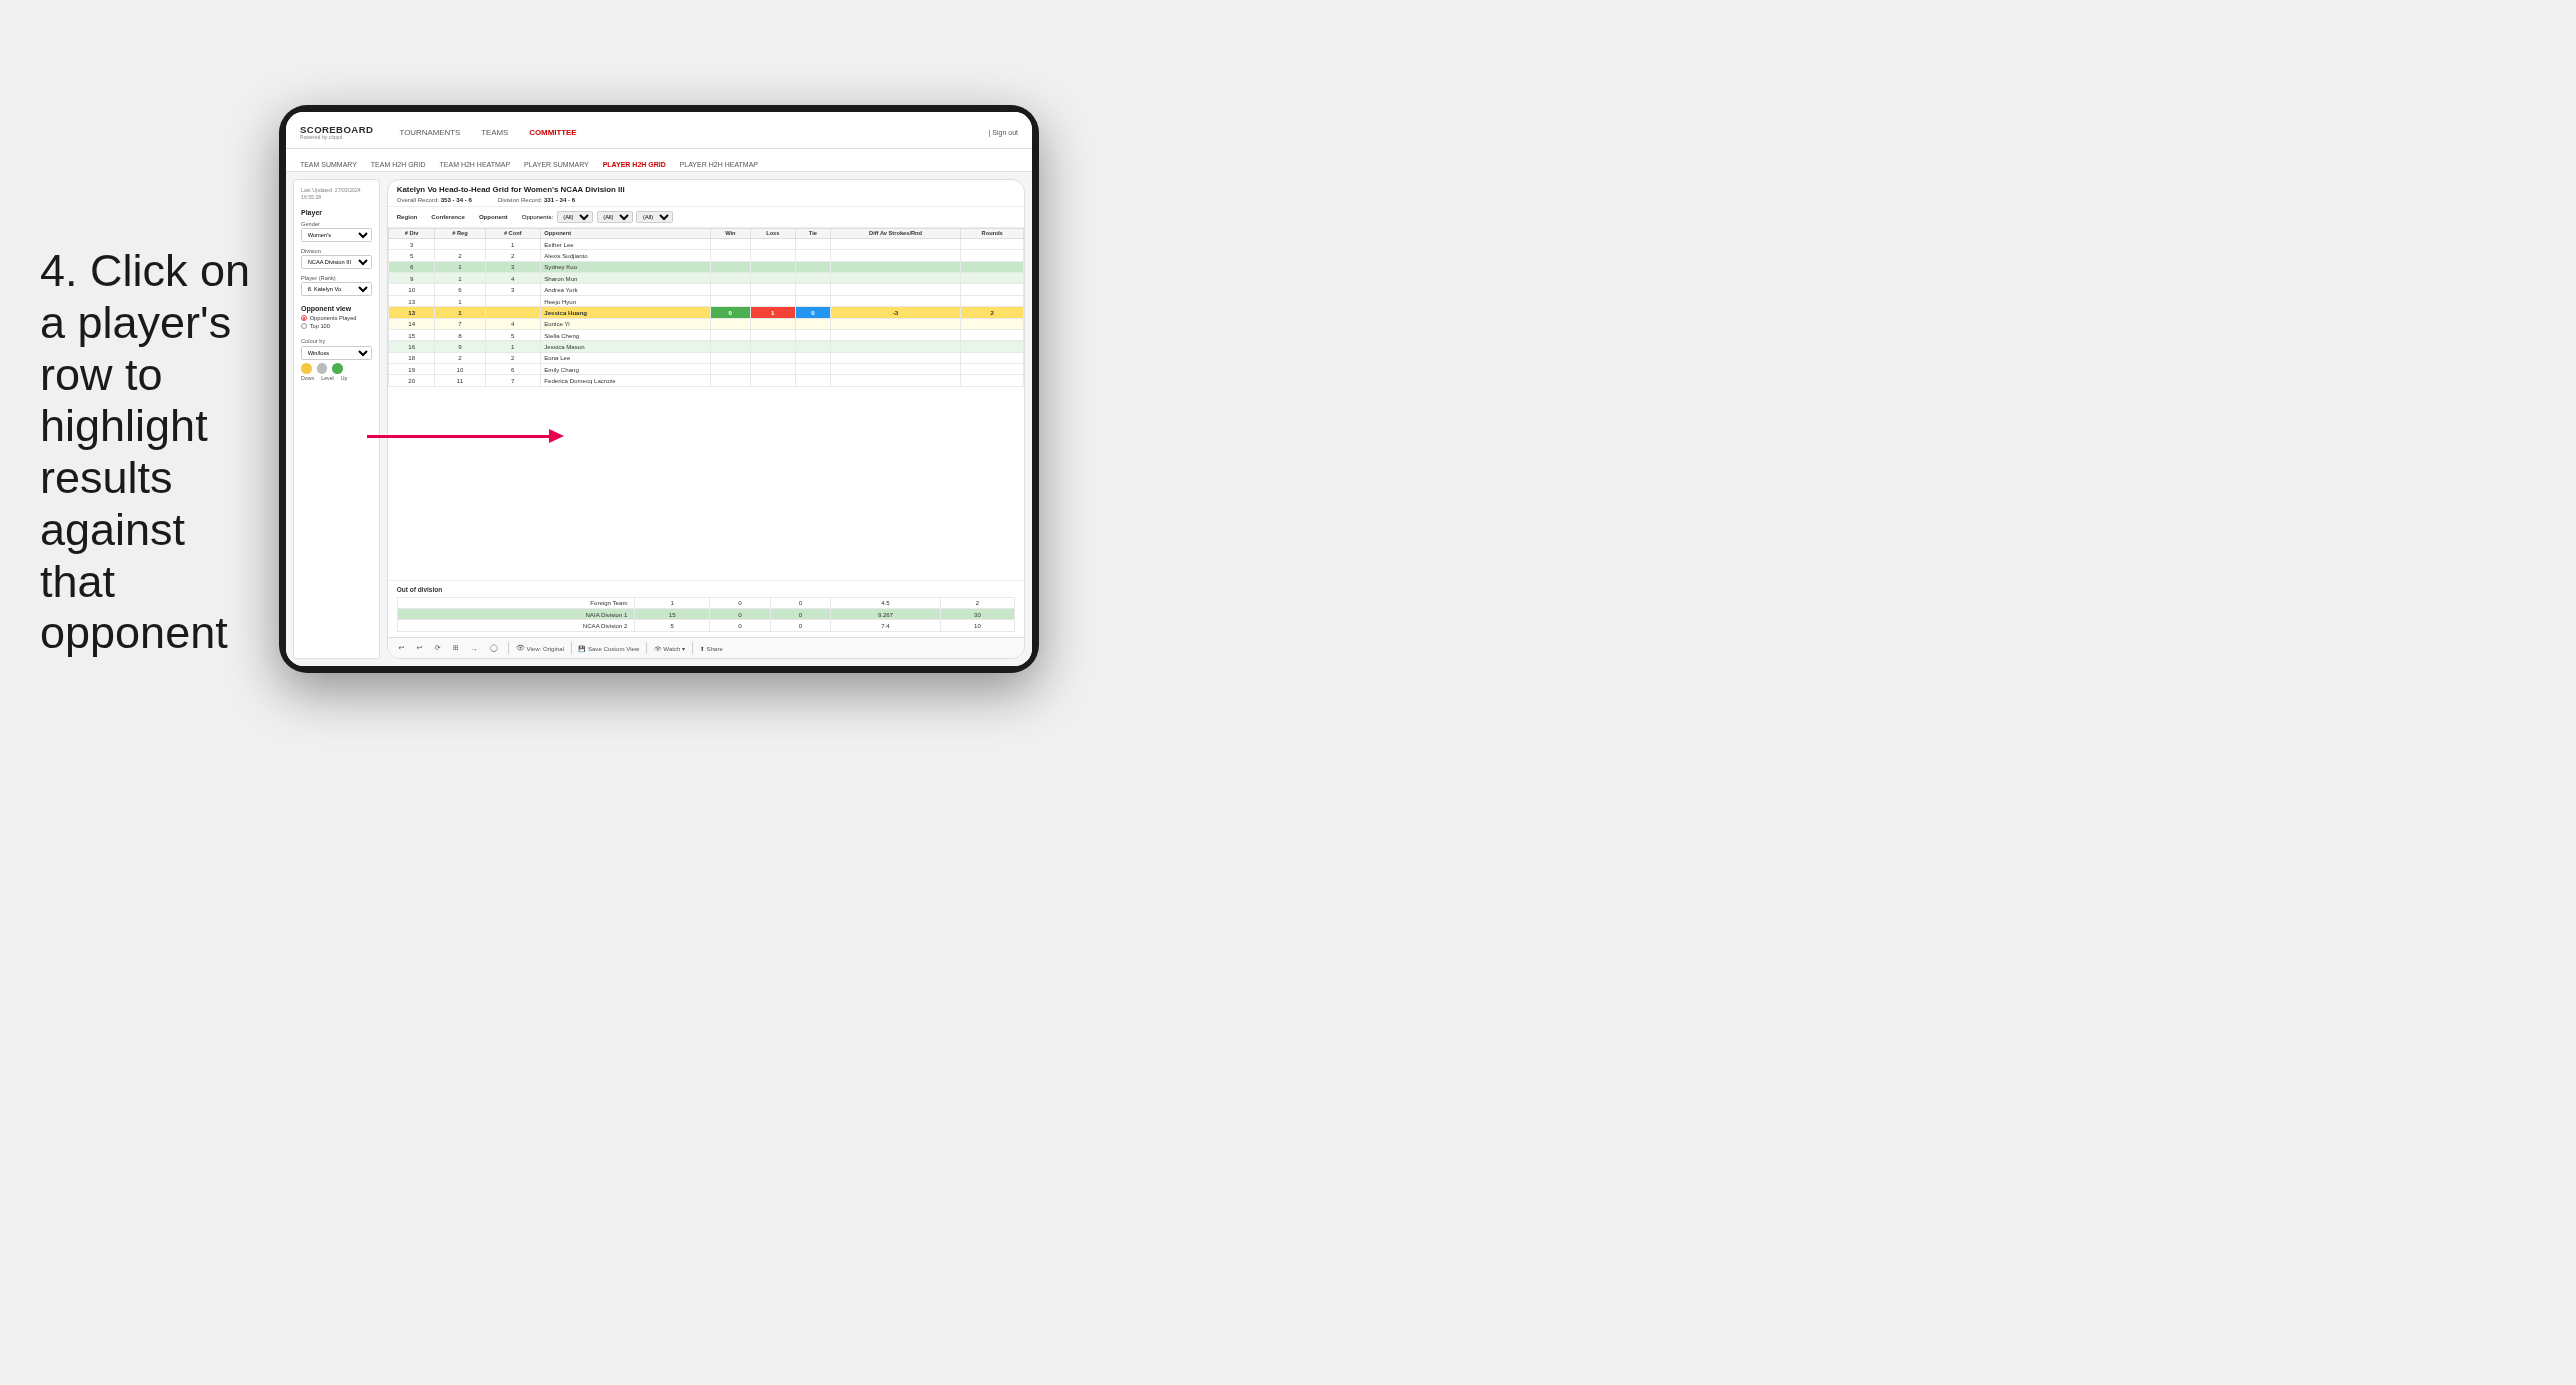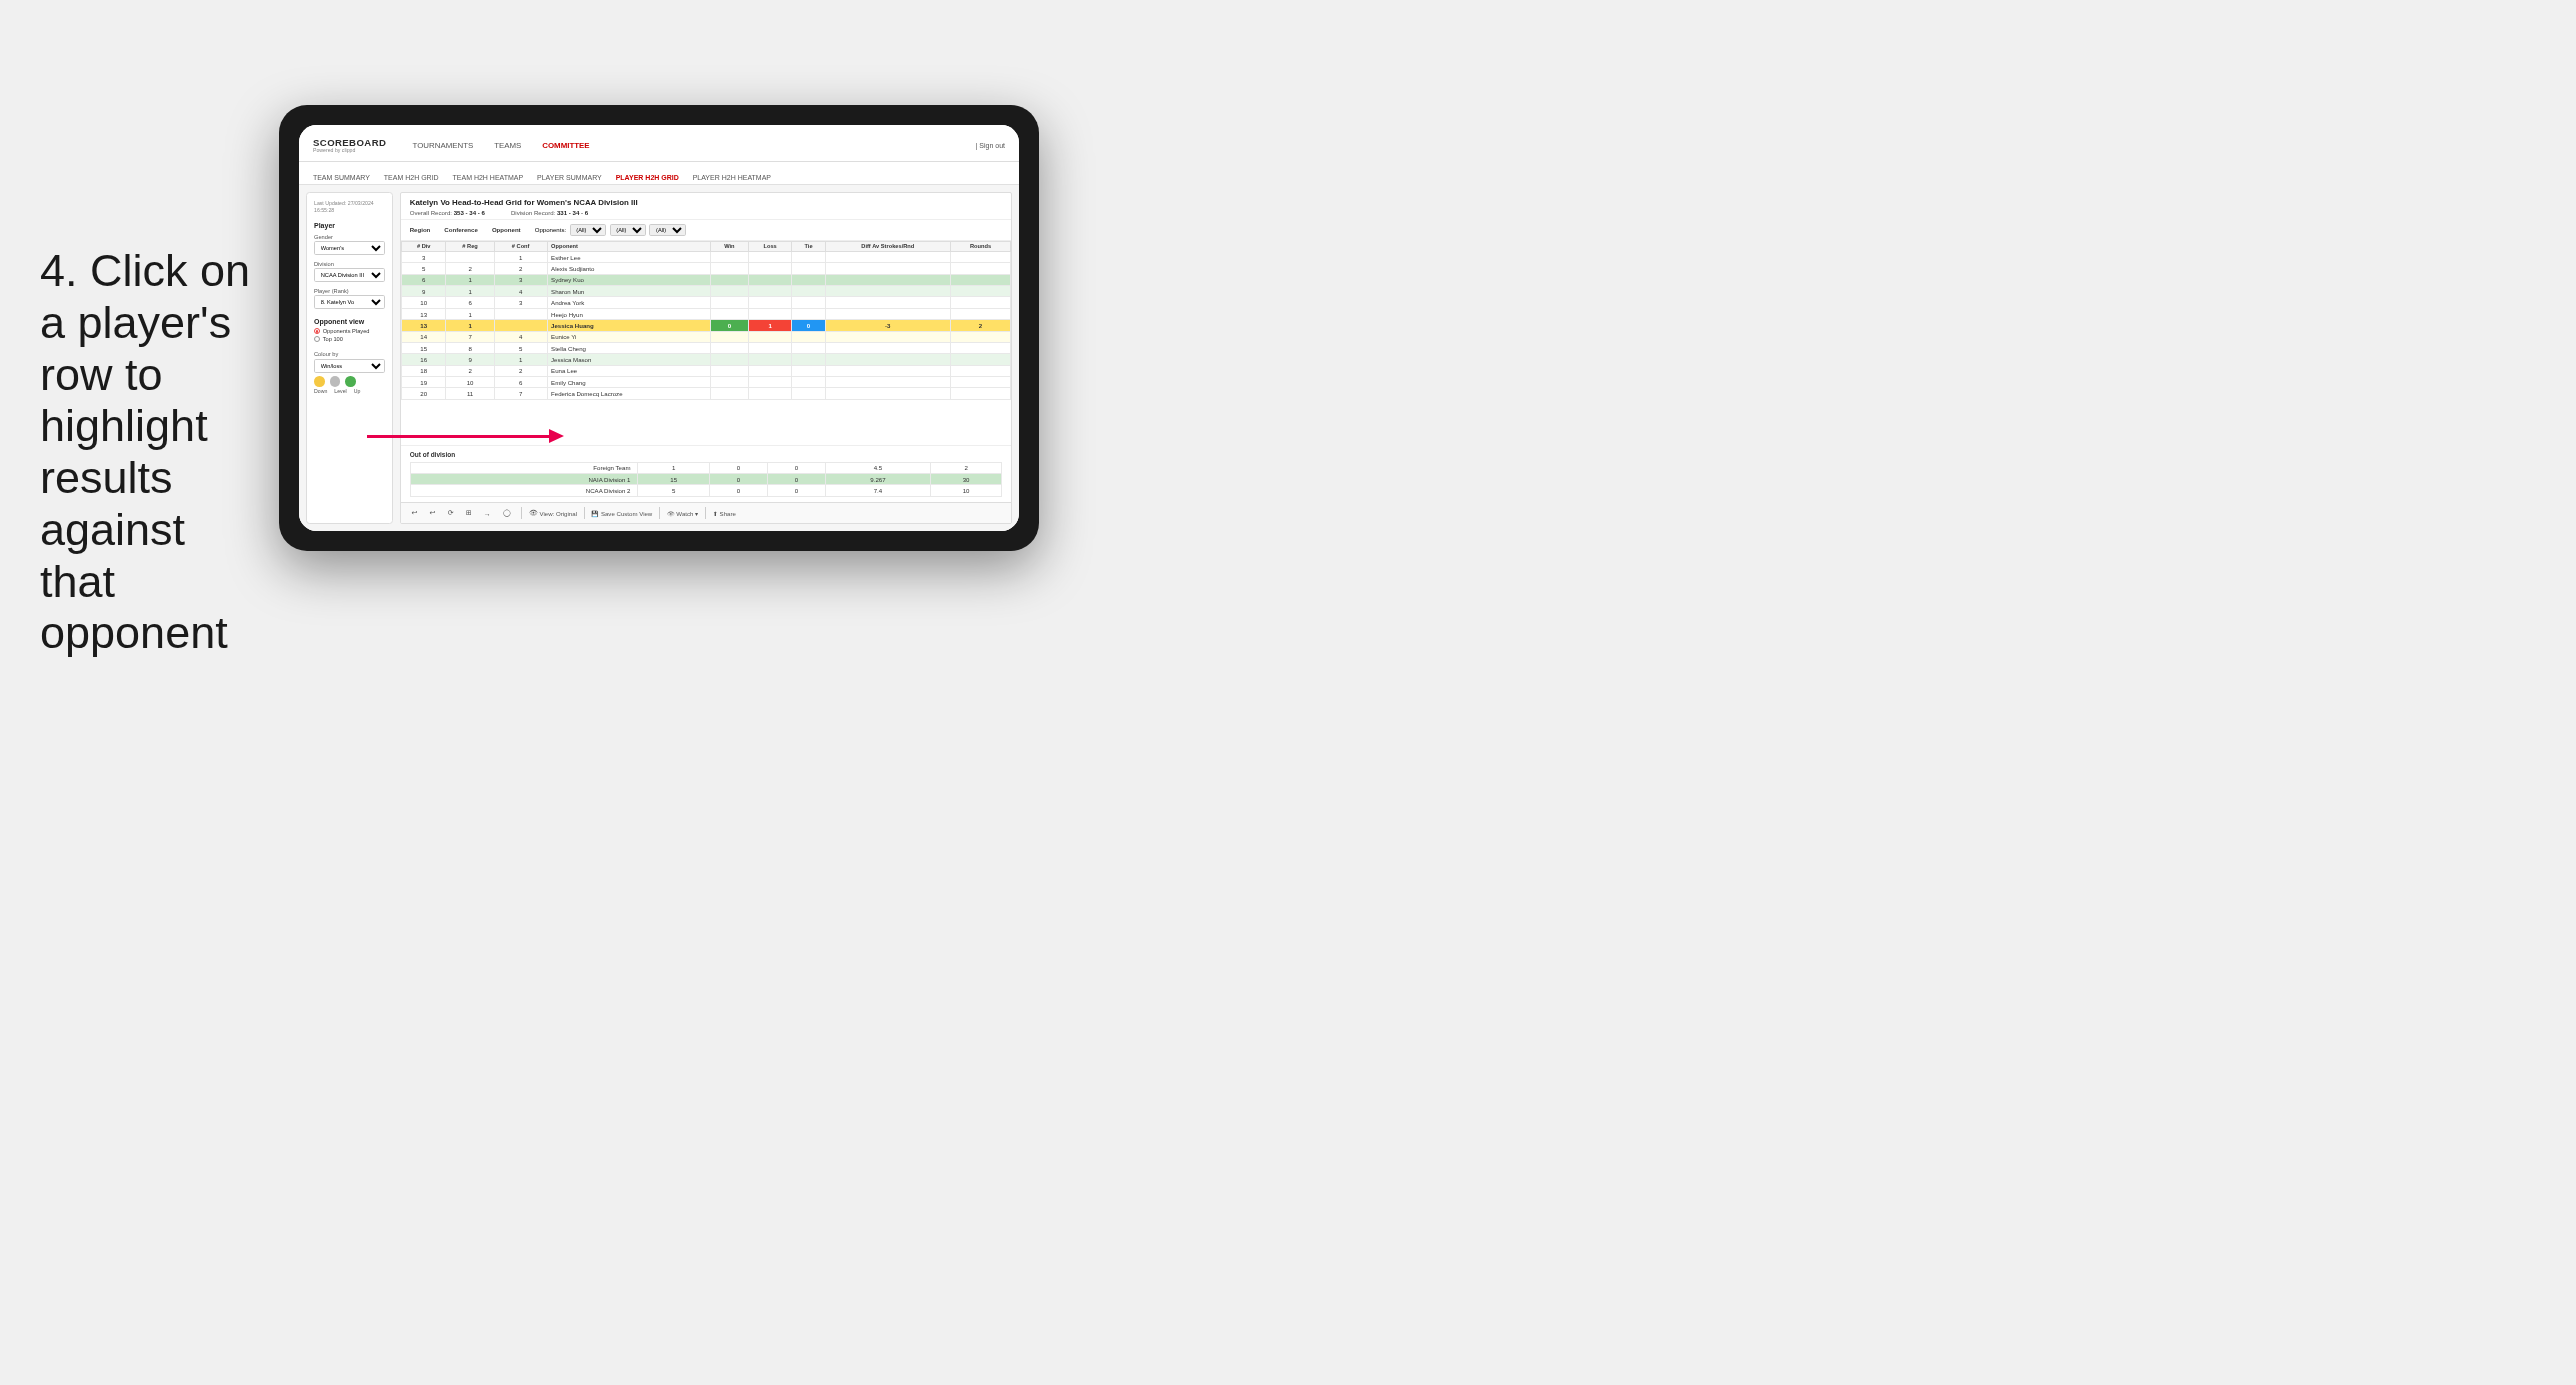--- a/index.html
+++ b/index.html
@@ -11,24 +11,24 @@
       position: relative;
       overflow: hidden;
     }
 
     
     .tablet-frame {
       position: absolute;
       left: 279px;
       top: 105px;
       width: 760px;
-      height: 446px;
+      height: 568px;
       background: #1a1a1a;
       border-radius: 28px;
-      padding: 20px;
+      padding: 7px;
       box-shadow: 0 17.5px 52px rgba(0,0,0,0.4);
     }
 
     .tablet-screen {
       width: 100%;
       height: 100%;
       background: #fff;
       border-radius: 17.5px;
       overflow: hidden;
       display: flex;
@@ -223,21 +223,21 @@
       font-size: 5.2px;
       color: #555;
       margin-top: 1.7px;
     }
 
     
     .right-panel {
       flex: 1;
       background: #fff;
       border: 0.9px solid #ddd;
-      border-radius: 2px;
+      border-radius: 13px;
       overflow: auto;
       display: flex;
       flex-direction: column;
     }
 
     .grid-header {
       padding: 5.2px 8.7px 3.5px;
       border-bottom: 0.9px solid #eee;
     }
 

